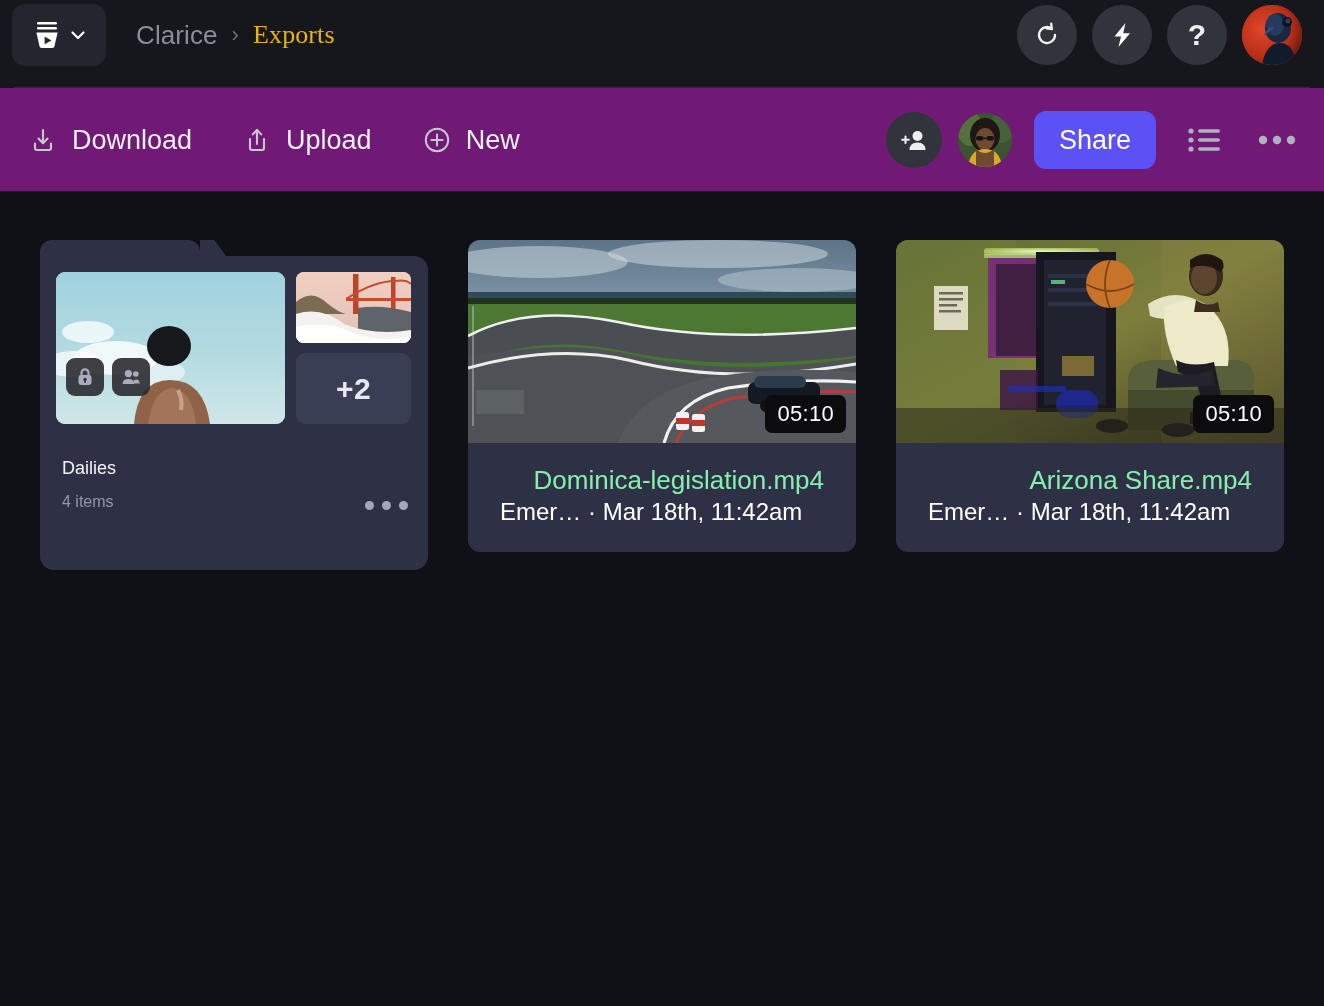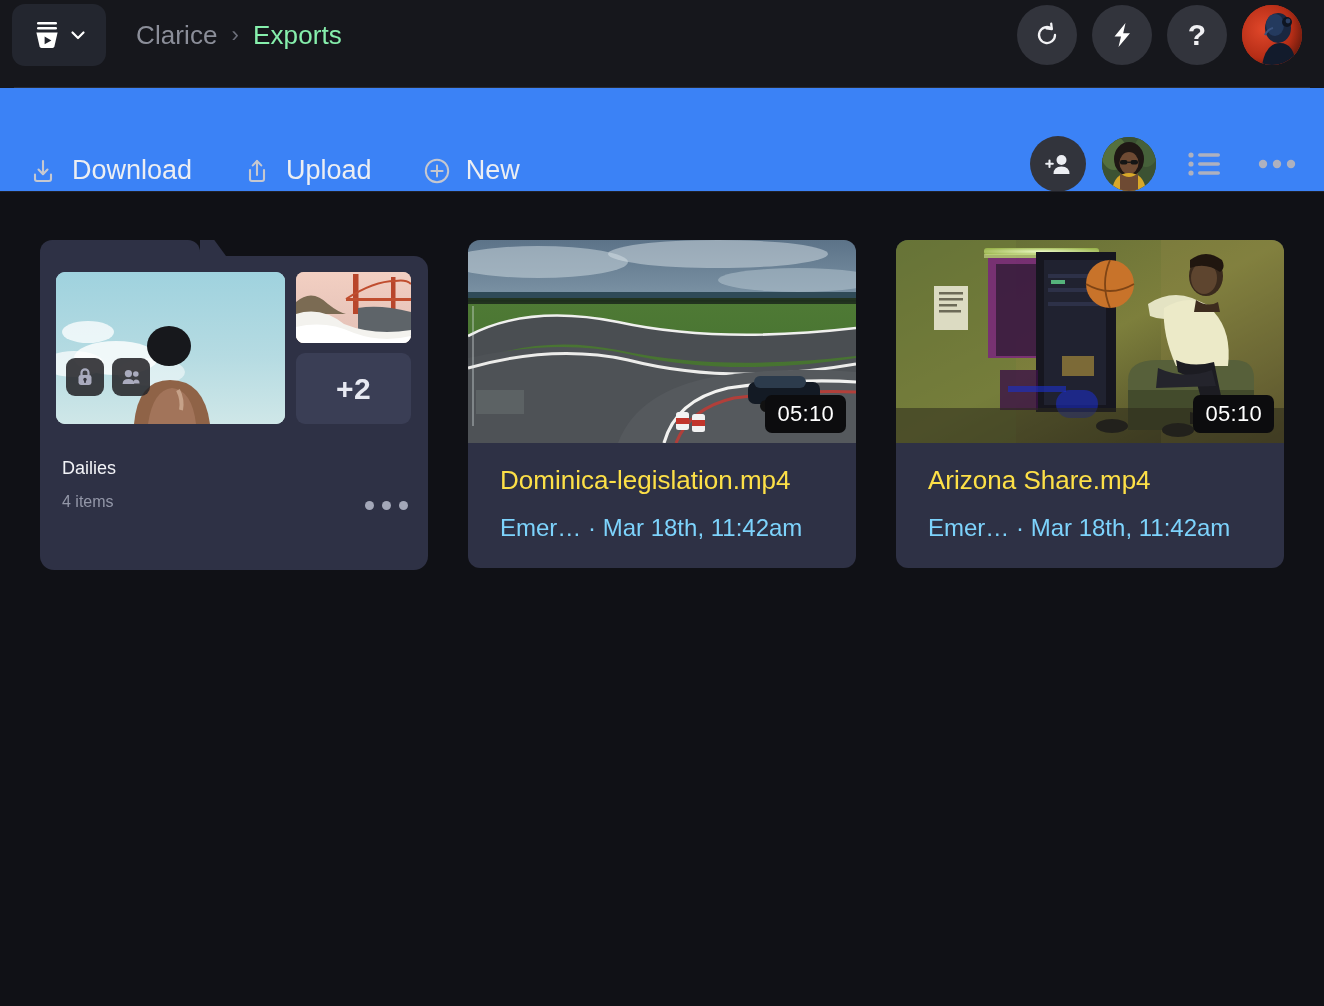--- a/index.html
+++ b/index.html
@@ -41,21 +41,21 @@
   .chev { width: 20px; height: 20px; display:block; }
 
   .crumbs {
     display: flex; align-items: center; gap: 14px;
     margin-left: 30px;
     font-size: 26px;
     letter-spacing: 0.1px;
   }
   .crumb-muted { color: #8b8e99; }
   .crumb-sep { color: #6c6f7a; font-size: 22px; line-height: 1; }
-  .crumb-active { color: #86efac; }
+  .crumb-active { color: #eab308; font-family: Liberation Serif, serif; }
 
   .top-right {
     margin-left: auto;
     display: flex; align-items: center; gap: 15px;
   }
   .round-btn {
     width: 60px; height: 60px; border-radius: 50%;
     background: #32343c;
     display: flex; align-items: center; justify-content: center;
     cursor: pointer; flex: none;
@@ -68,22 +68,22 @@
     width: 60px; height: 60px; border-radius: 50%;
     overflow: hidden; flex: none; cursor: pointer;
     position: relative;
     background: #c0341d;
   }
 
   
   .toolbar {
     position: relative;
     height: 104px;
-    background: #3b82f6;
-    display: flex; align-items: flex-end;
+    background: #701a75;
+    display: flex; align-items: center;
     padding: 0 24px 0 18px;
   }
   .toolbar::after {
     content:"";
     position:absolute; left:0; right:0; bottom:0;
     height:1px; background:#202128;
   }
   .tool-item {
     display: flex; align-items: center; gap: 14px;
     color: #eceef2;
@@ -266,29 +266,30 @@
     right: 10px; bottom: 10px;
     background: #0c0c0e;
     color: #fff;
     font-size: 22px;
     padding: 6px 12px;
     border-radius: 7px;
     letter-spacing: .3px;
   }
   .video-meta { padding: 22px 32px 26px 32px; }
   .video-title {
-    color: #fde047;
+    color: #86efac;
     font-size: 26px;
     white-space: nowrap;
     overflow: hidden;
     text-overflow: ellipsis;
-    margin-bottom: 18px;
+    margin-bottom: 2px;
+    text-align: right;
   }
   .video-sub {
-    color: #7dd3fc;
+    color: #ffffff;
     font-size: 24px;
     white-space: nowrap;
   }
 
   
   .footer-hint {
     position: absolute;
     right: 44px; bottom: 32px;
     color: #a9acb8;
     font-size: 25px;
@@ -400,20 +401,21 @@
         <ellipse cx="27" cy="22" rx="15" ry="17" fill="#1e1714"></ellipse>
         <ellipse cx="27" cy="26" rx="9.5" ry="11" fill="#6e4a33"></ellipse>
         <path d="M10 54 q2 -18 17 -18 q15 0 17 18 Z" fill="#d8a82a"></path>
         <path d="M18 36 q9 8 18 0 l0 18 l-18 0 Z" fill="#6e4a33"></path>
         <rect x="18" y="23" width="7.5" height="4.6" rx="2.1" fill="#151515"></rect>
         <rect x="28.5" y="23" width="7.5" height="4.6" rx="2.1" fill="#151515"></rect>
         <rect x="25.2" y="24.6" width="3.6" height="1.3" fill="#151515"></rect>
       </svg>
     </div>
 
+    <button class="share-btn">Share</button>
 
     <button class="icon-btn">
       <svg width="36" height="30" viewBox="0 0 36 30">
         <circle cx="4" cy="6" r="2.6" fill="#aeb1bf"></circle>
         <circle cx="4" cy="15" r="2.6" fill="#aeb1bf"></circle>
         <circle cx="4" cy="24" r="2.6" fill="#aeb1bf"></circle>
         <rect x="11" y="4.2" width="22" height="3.6" rx="1.8" fill="#aeb1bf"></rect>
         <rect x="11" y="13.2" width="22" height="3.6" rx="1.8" fill="#aeb1bf"></rect>
         <rect x="11" y="22.2" width="22" height="3.6" rx="1.8" fill="#aeb1bf"></rect>
       </svg>

